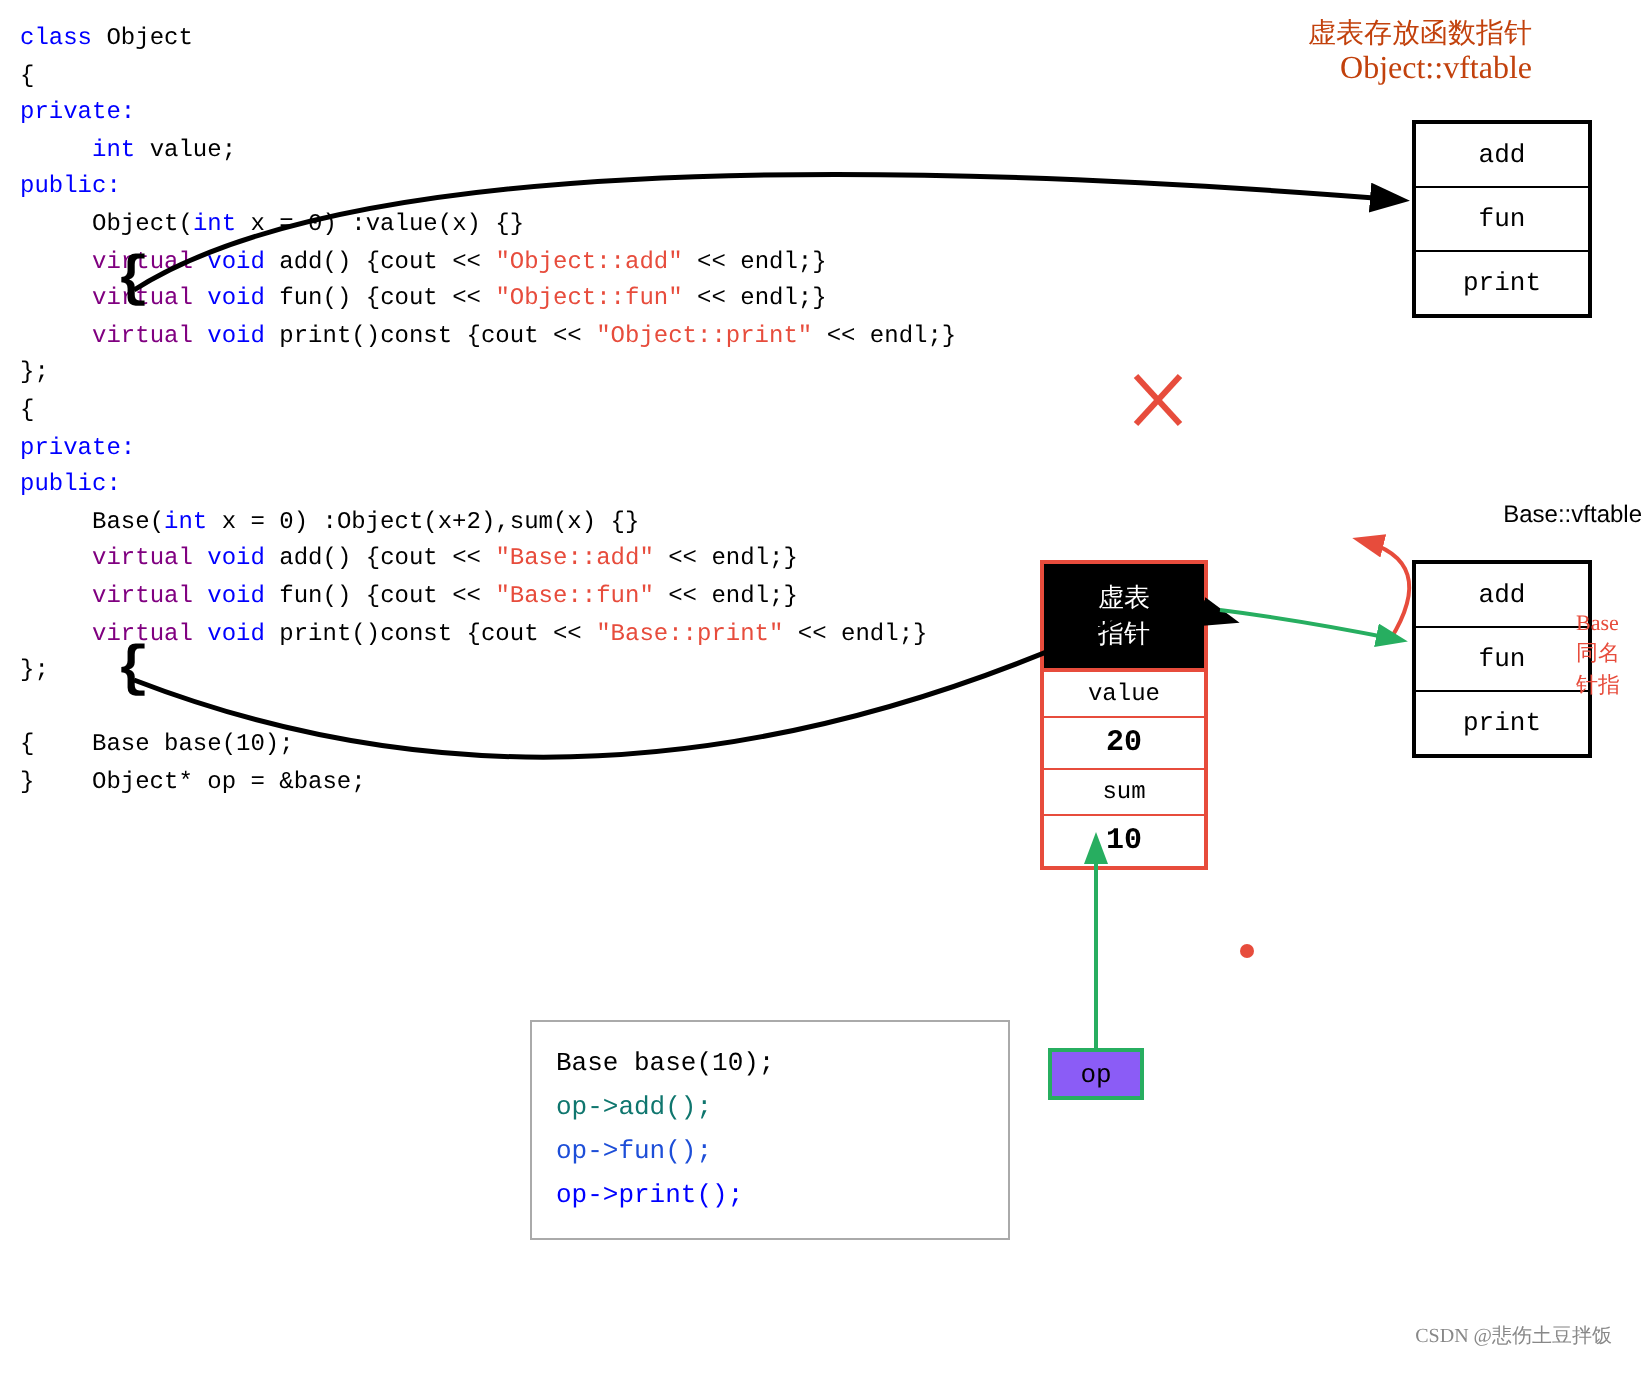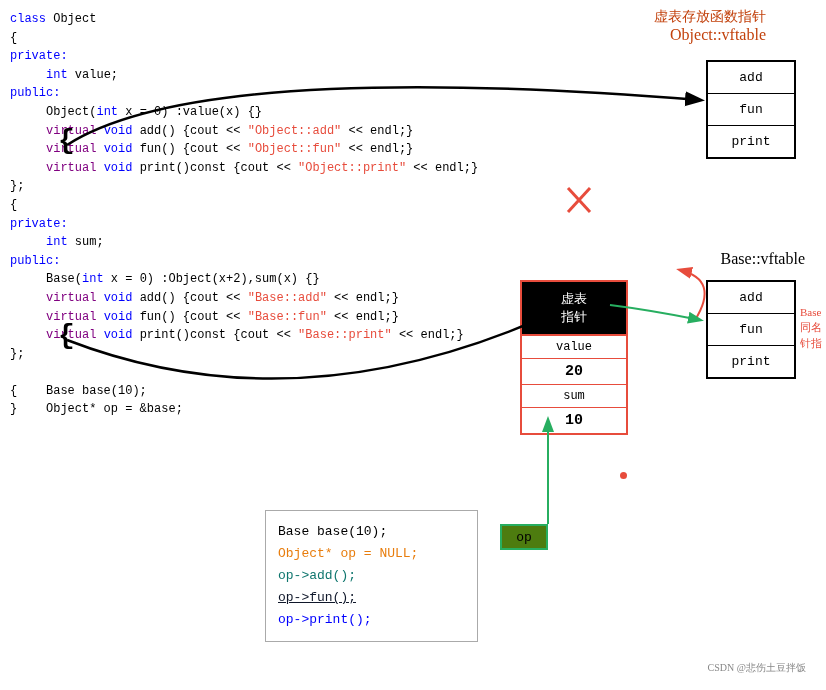--- a/index.html
+++ b/index.html
@@ -55,24 +55,24 @@
       color: #000;
     }
     .obj-vftable-box .row:last-child {
       border-bottom: none;
     }
 
     
     .base-vftable-label {
       position: absolute;
       top: 250px;
-      right: 21px;
-      color: #000;
-      font-size: 16px;
-      font-family: Liberation Serif, serif;
+      right: 5px;
+      color: #000;
+      font-size: 12px;
+      font-family: Liberation Sans, sans-serif;
     }
 
     
     .base-vftable-box {
       position: absolute;
       top: 280px;
       right: 30px;
       width: 90px;
       border: 2px solid #000;
       background: #fff;
@@ -86,21 +86,21 @@
     }
     .base-vftable-box .row:last-child {
       border-bottom: none;
     }
 
     
     .base-instance-box {
       position: absolute;
       top: 280px;
       left: 520px;
-      width: 108px;
+      width: 84px;
       border: 2px solid #e74c3c;
       background: #fff;
     }
     .base-instance-box .vtable-ptr {
       background: #000;
       color: #fff;
       text-align: center;
       padding: 8px 4px;
       font-size: 13px;
       border-bottom: 2px solid #e74c3c;
@@ -119,38 +119,38 @@
     .base-instance-box .val-num {
       font-size: 15px;
       font-weight: bold;
       color: #000;
     }
 
     
     .op-box {
       position: absolute;
       top: 524px;
-      left: 500px;
+      left: 524px;
       width: 48px;
       height: 26px;
       border: 2px solid #27ae60;
-      background: #4d7c0f;
+      background: #8b5cf6;
       display: flex;
       align-items: center;
       justify-content: center;
       font-size: 13px;
       color: #000;
     }
 
     
     .code-box {
       position: absolute;
       top: 510px;
       left: 265px;
-      width: 213px;
+      width: 240px;
       border: 1.5px solid #aaa;
       background: #fff;
       padding: 10px 12px;
       font-size: 13px;
       line-height: 1.7;
     }
 
     
     .arrows-svg {
       position: absolute;
@@ -214,21 +214,20 @@
   <div>&nbsp;&nbsp;&nbsp;&nbsp;&nbsp;<span class="kw-blue">int</span> <span class="normal">value;</span></div>
   <div><span class="kw-blue">public:</span></div>
   <div>&nbsp;&nbsp;&nbsp;&nbsp;&nbsp;<span class="normal">Object(</span><span class="kw-blue">int</span><span class="normal"> x = 0) :value(x)  {}</span></div>
   <div>&nbsp;&nbsp;&nbsp;&nbsp;&nbsp;<span class="kw-purple">virtual</span> <span class="kw-blue">void</span> <span class="normal">add()  {cout &lt;&lt; </span><span class="str-red">"Object::add"</span><span class="normal"> &lt;&lt; endl;}</span></div>
   <div>&nbsp;&nbsp;&nbsp;&nbsp;&nbsp;<span class="kw-purple">virtual</span> <span class="kw-blue">void</span> <span class="normal">fun()  {cout &lt;&lt; </span><span class="str-red">"Object::fun"</span><span class="normal"> &lt;&lt; endl;}</span></div>
   <div>&nbsp;&nbsp;&nbsp;&nbsp;&nbsp;<span class="kw-purple">virtual</span> <span class="kw-blue">void</span> <span class="normal">print()const {cout &lt;&lt; </span><span class="str-red">"Object::print"</span><span class="normal"> &lt;&lt; endl;}</span></div>
   <div><span class="normal">};</span></div>
 
   <div><span class="normal">{</span></div>
   <div><span class="kw-blue">private:</span></div>
-  <div>&nbsp;&nbsp;&nbsp;&nbsp;&nbsp;<span class="kw-blue">int</span> <span class="normal">sum;</span></div>
   <div><span class="kw-blue">public:</span></div>
   <div>&nbsp;&nbsp;&nbsp;&nbsp;&nbsp;<span class="normal">Base(</span><span class="kw-blue">int</span><span class="normal"> x = 0) :Object(x+2),sum(x)  {}</span></div>
   <div>&nbsp;&nbsp;&nbsp;&nbsp;&nbsp;<span class="kw-purple">virtual</span> <span class="kw-blue">void</span> <span class="normal">add()  {cout &lt;&lt; </span><span class="str-red">"Base::add"</span><span class="normal"> &lt;&lt; endl;}</span></div>
   <div>&nbsp;&nbsp;&nbsp;&nbsp;&nbsp;<span class="kw-purple">virtual</span> <span class="kw-blue">void</span> <span class="normal">fun()  {cout &lt;&lt; </span><span class="str-red">"Base::fun"</span><span class="normal"> &lt;&lt; endl;}</span></div>
   <div>&nbsp;&nbsp;&nbsp;&nbsp;&nbsp;<span class="kw-purple">virtual</span> <span class="kw-blue">void</span> <span class="normal">print()const {cout &lt;&lt; </span><span class="str-red">"Base::print"</span><span class="normal"> &lt;&lt; endl;}</span></div>
   <div><span class="normal">};</span></div>
   <div>&nbsp;</div>
 
   <div><span class="normal">{&nbsp;&nbsp;&nbsp;&nbsp;Base base(10);</span></div>
   <div><span class="normal">}&nbsp;&nbsp;&nbsp;&nbsp;Object* op = &amp;base;</span></div>
@@ -250,43 +249,42 @@
 </div>
 
 <div class="base-vftable-label">Base::vftable</div>
 
 <div class="base-vftable-box">
   <div class="row">add</div>
   <div class="row">fun</div>
   <div class="row">print</div>
 </div>
 
-<div style="position:absolute;top:305px;right:4px;font-size:11px;color:#e74c3c;font-family:SimSun,serif;text-align:left;line-height:1.4;">
+<div style="position:absolute;top:305px;right:16px;font-size:11px;color:#e74c3c;font-family:SimSun,serif;text-align:left;line-height:1.4;">
   <div>Base</div>
   <div>同名</div>
   <div>针指</div>
 </div>
 
 <div class="base-instance-box">
   <div class="vtable-ptr">虚表<br>指针</div>
   <div class="value-row">value</div>
   <div class="value-row val-num">20</div>
   <div class="value-row">sum</div>
   <div class="value-row val-num">10</div>
 </div>
 
 <div class="op-box">
   <span>op</span>
 </div>
 
 <div class="code-box">
   <div><span style="color:#000;">Base base(10);</span></div>
-  <div><span style="color:#e87d0d;">Object* op = NULL;</span></div>
   <div><span style="color:#0f766e;">op-&gt;add();</span></div>
-  <div><span style="color:#0f172a;text-decoration:underline;">op-&gt;fun();</span></div>
+  <div><span style="color:#1d4ed8;">op-&gt;fun();</span></div>
   <div><span style="color:#0000ff;">op-&gt;print();</span></div>
 </div>
 
 <div class="red-dot"></div>
 
 <div class="watermark">CSDN @悲伤土豆拌饭</div>
 
 <svg class="arrows-svg">
 
   <path d="M 67 145 Q 200 60 700 100" stroke="#000" stroke-width="2.5" fill="none" marker-end="url(#arrowBlack)"></path>

